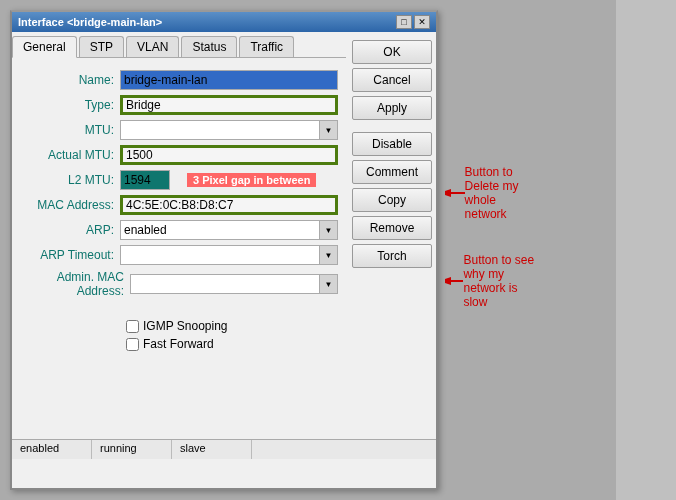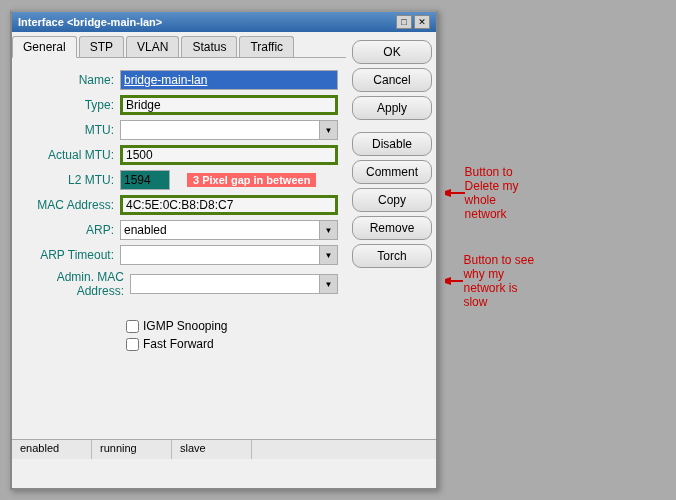--- a/index.html
+++ b/index.html
@@ -5,21 +5,21 @@
     * { box-sizing: border-box; margin: 0; padding: 0; }
     body {
       background: #c0c0c0;
       font-family: 'Segoe UI', Tahoma, Arial, sans-serif;
       font-size: 12px;
       width: 676px;
       height: 500px;
       overflow: hidden;
     }
     .desktop {
-      width: 676px;
+      width: 616px;
       height: 500px;
       background: #ababab;
       display: flex;
       align-items: flex-end;
       justify-content: flex-start;
       padding: 10px;
     }
     .window {
       background: #f0f0f0;
       border: 2px solid #888;
@@ -116,22 +116,21 @@
     .form-input {
       flex: 1;
       height: 20px;
       border: 1px solid #aaa;
       background: white;
       padding: 0 3px;
       font-size: 12px;
     }
     .form-input.selected {
       background: #316ac5;
-      color: #ffffff;
-      text-decoration: underline;
+      color: #000000;
     }
     .form-input-readonly {
       flex: 1;
       height: 20px;
       border: 3px solid #4d7c0f;
       background: #f5f5f5;
       padding: 0 3px;
       font-size: 12px;
     }
     .form-input-with-dropdown {
@@ -169,21 +168,21 @@
       width: 80px;
       height: 24px;
       background: linear-gradient(to bottom, #f5f5f5, #ddd);
       border: 1px solid #999;
       font-size: 12px;
       cursor: pointer;
       text-align: center;
       display: flex;
       align-items: center;
       justify-content: center;
-      border-radius: 9px;
+      border-radius: 2px;
     }
     .checkbox-row {
       display: flex;
       align-items: center;
       margin-bottom: 4px;
       padding-left: 106px;
     }
     .checkbox-row input[type=checkbox] {
       margin-right: 4px;
     }

